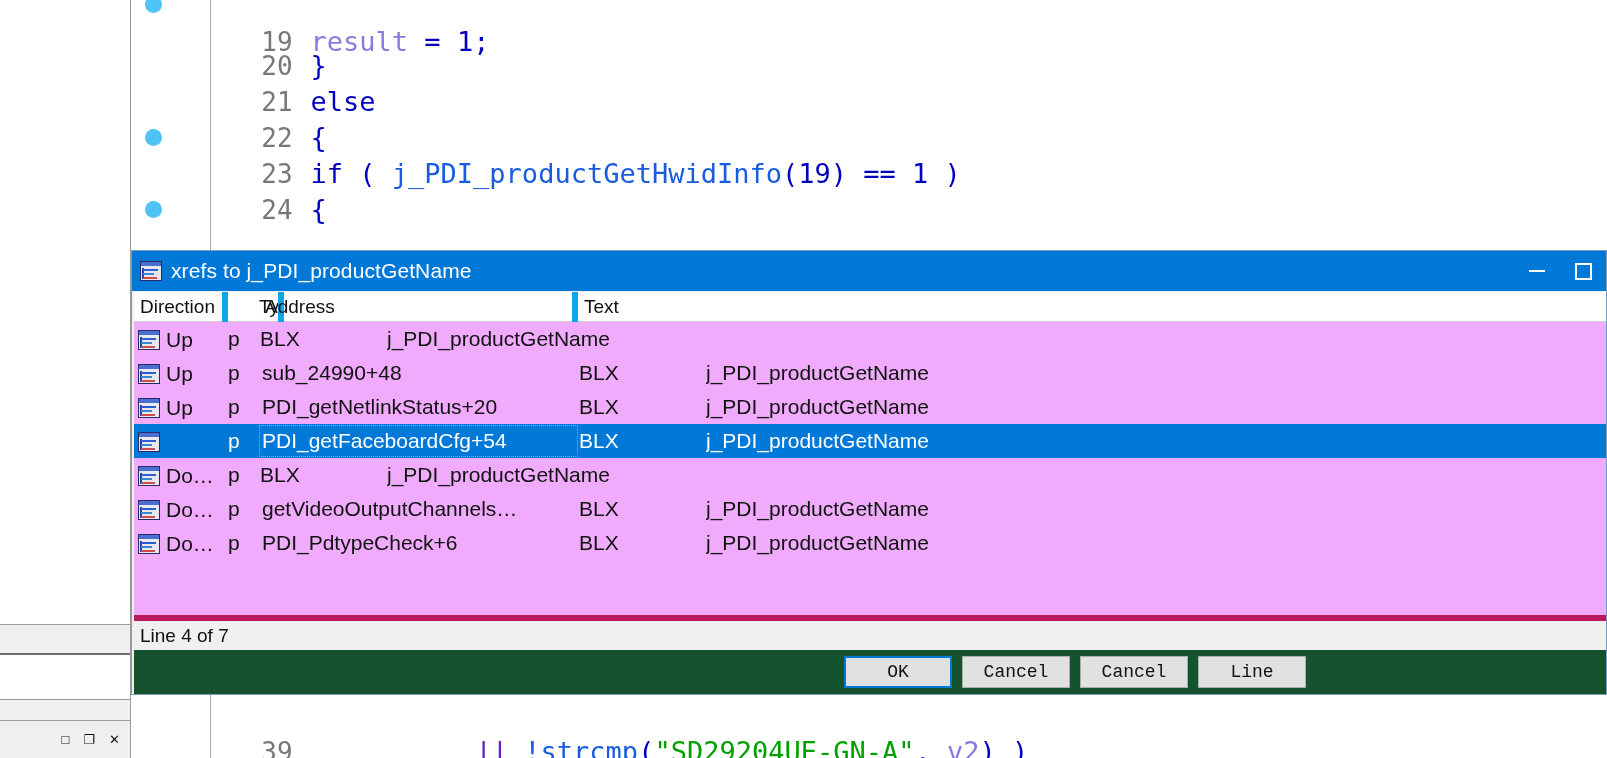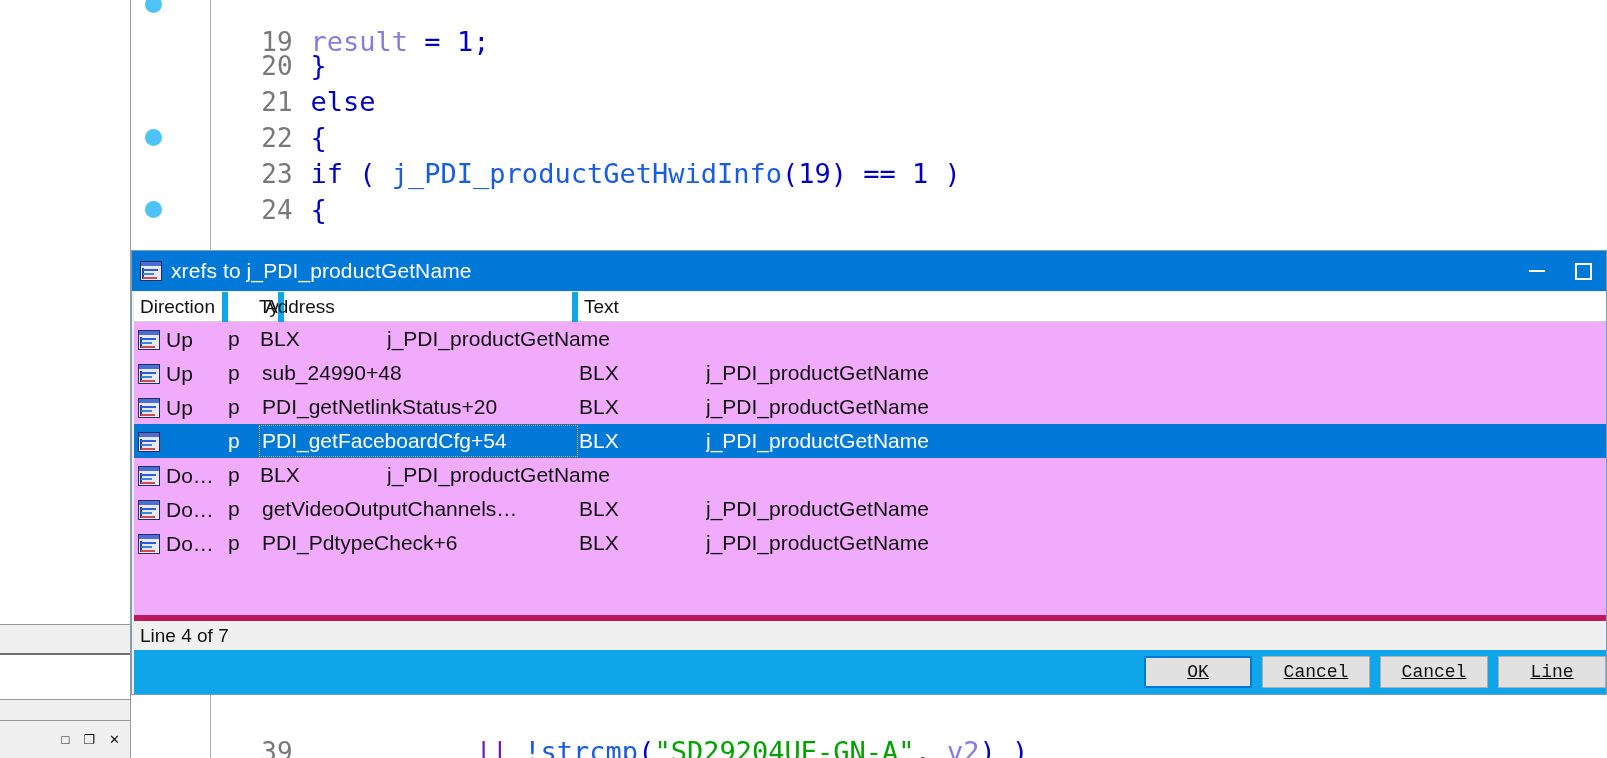--- a/index.html
+++ b/index.html
@@ -230,24 +230,23 @@
     position: absolute;
     left: 2px; right: 0; bottom: 44px; height: 29px;
     background: #f0f0f0;
     display: flex; align-items: center;
     padding-left: 6px;
     font-size: 19px; color: #111;
   }
   .btnbar {
     position: absolute;
     left: 2px; right: 0; bottom: 0; height: 44px;
-    background: #0ea5e9;
-    display: flex; align-items: center; justify-content: flex-end;
+    background: #14532d;
+    display: flex; align-items: center; justify-content: center;
     gap: 10px;
-    text-decoration: underline;
   }
   .dlg-btn {
     width: 108px; height: 32px;
     background: #e1e1e1;
     border: 1px solid #adadad;
     font-family: "Liberation Mono", monospace;
     font-size: 18px;
     color: #111;
     display: flex; align-items: center; justify-content: center;
     cursor: default;

